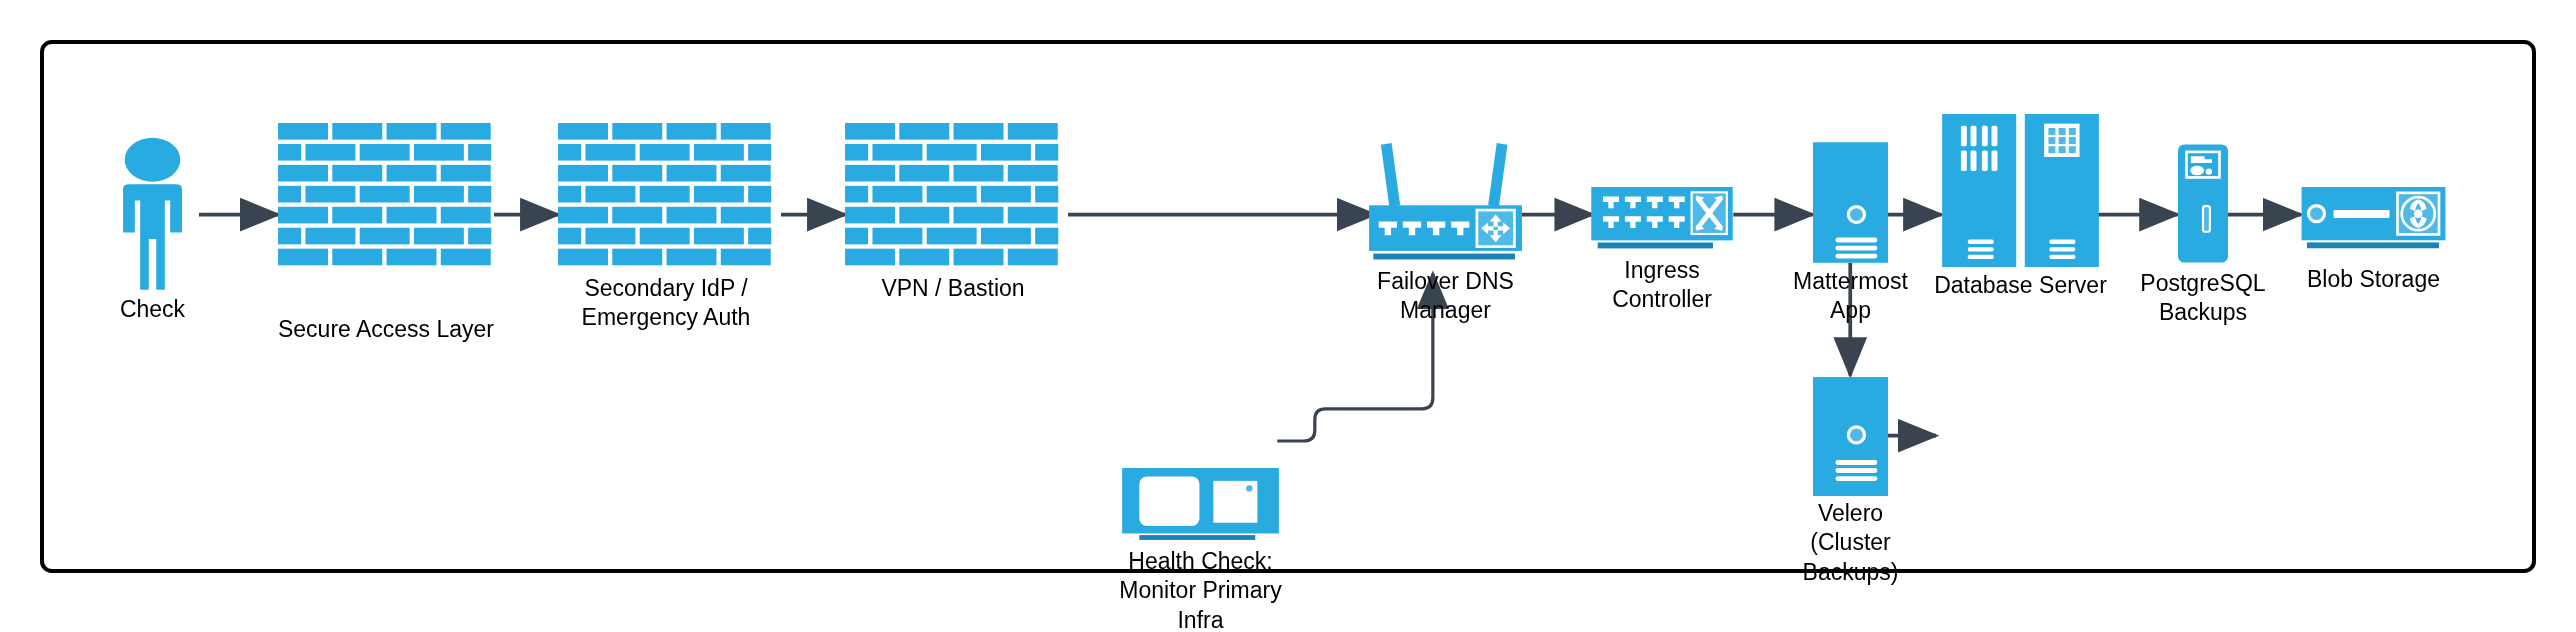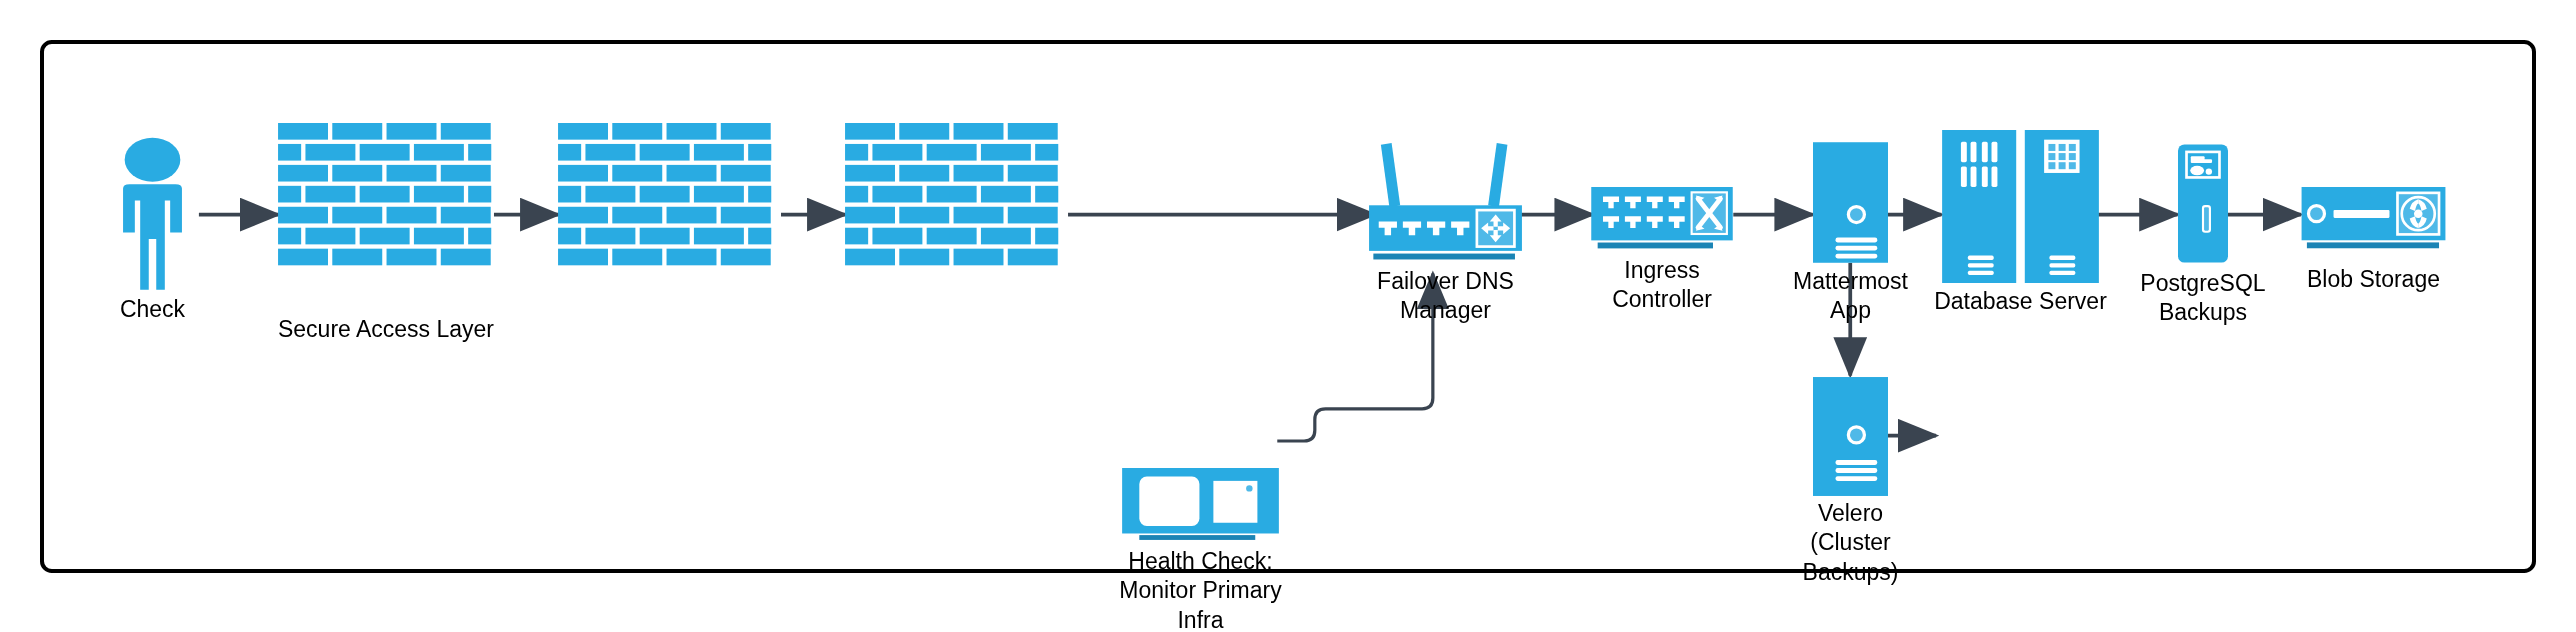--- a/index.html
+++ b/index.html
@@ -141,20 +141,22 @@
           <rect x="152" y="195" width="93" height="31"></rect>
             <rect x="253" y="195" width="93" height="31"></rect>
           <rect x="354" y="195" width="43" height="31"></rect>
           <rect x="0" y="234" width="93" height="31"></rect>
             <rect x="101" y="234" width="93" height="31"></rect>
           <rect x="202" y="234" width="93" height="31"></rect>
             <rect x="303" y="234" width="93" height="31"></rect>
         </g>
       </svg>
     </div>
+    <div class="label" style="top:151px;">Secondary IdP /
+Emergency Auth</div>
   </div>
 
   <div class="node" style="left:845px;top:123px;">
     <div class="icon">
       <svg width="216" height="145" viewBox="0 0 402 270">
         <g fill="#29ABE2">
           <rect x="0" y="0" width="93" height="31"></rect>
             <rect x="101" y="0" width="93" height="31"></rect>
           <rect x="202" y="0" width="93" height="31"></rect>
             <rect x="303" y="0" width="93" height="31"></rect>
@@ -181,20 +183,21 @@
           <rect x="152" y="195" width="93" height="31"></rect>
             <rect x="253" y="195" width="93" height="31"></rect>
           <rect x="354" y="195" width="43" height="31"></rect>
           <rect x="0" y="234" width="93" height="31"></rect>
             <rect x="101" y="234" width="93" height="31"></rect>
           <rect x="202" y="234" width="93" height="31"></rect>
             <rect x="303" y="234" width="93" height="31"></rect>
         </g>
       </svg>
     </div>
+    <div class="label" style="top:151px;">VPN / Bastion</div>
   </div>
 
   <div class="node" style="left:1369px;top:142px;">
     <div class="icon">
       <svg width="153" height="118" viewBox="0 0 285 220">
         <g fill="#29ABE2">
           <path d="M22,5 L42,2 L58,118 L38,122 Z"></path>
           <path d="M258,5 L238,2 L222,118 L242,122 Z"></path>
           <rect x="0" y="118" width="285" height="85"></rect>
         </g>
@@ -259,21 +262,21 @@
           <path d="M196,82 l16,-4 l-11,-8 z"></path>
             <path d="M246,82 l-16,-4 l11,-8 z"></path>
         </g>
         <rect x="12" y="104" width="216" height="11" fill="#1B84B5"></rect>
       </svg>
     </div>
     <div class="label" style="top:69px;">Ingress
 Controller</div>
   </div>
 
-  <div class="node" style="left:1942px;top:130px;border-radius:11px;">
+  <div class="node" style="left:1942px;top:114px;border-radius:11px;">
     <div class="icon">
       <svg width="157" height="153" viewBox="0 0 292 285">
         <rect x="0" y="0" width="138" height="285" fill="#29ABE2"></rect>
         <g fill="#FFFFFF">
           <rect x="35" y="22" width="11" height="38" rx="3"></rect>
           <rect x="53" y="22" width="11" height="38" rx="3"></rect>
           <rect x="74" y="22" width="11" height="38" rx="3"></rect>
           <rect x="92" y="22" width="11" height="38" rx="3"></rect>
           <rect x="35" y="68" width="11" height="38" rx="3"></rect>
           <rect x="53" y="68" width="11" height="38" rx="3"></rect>

